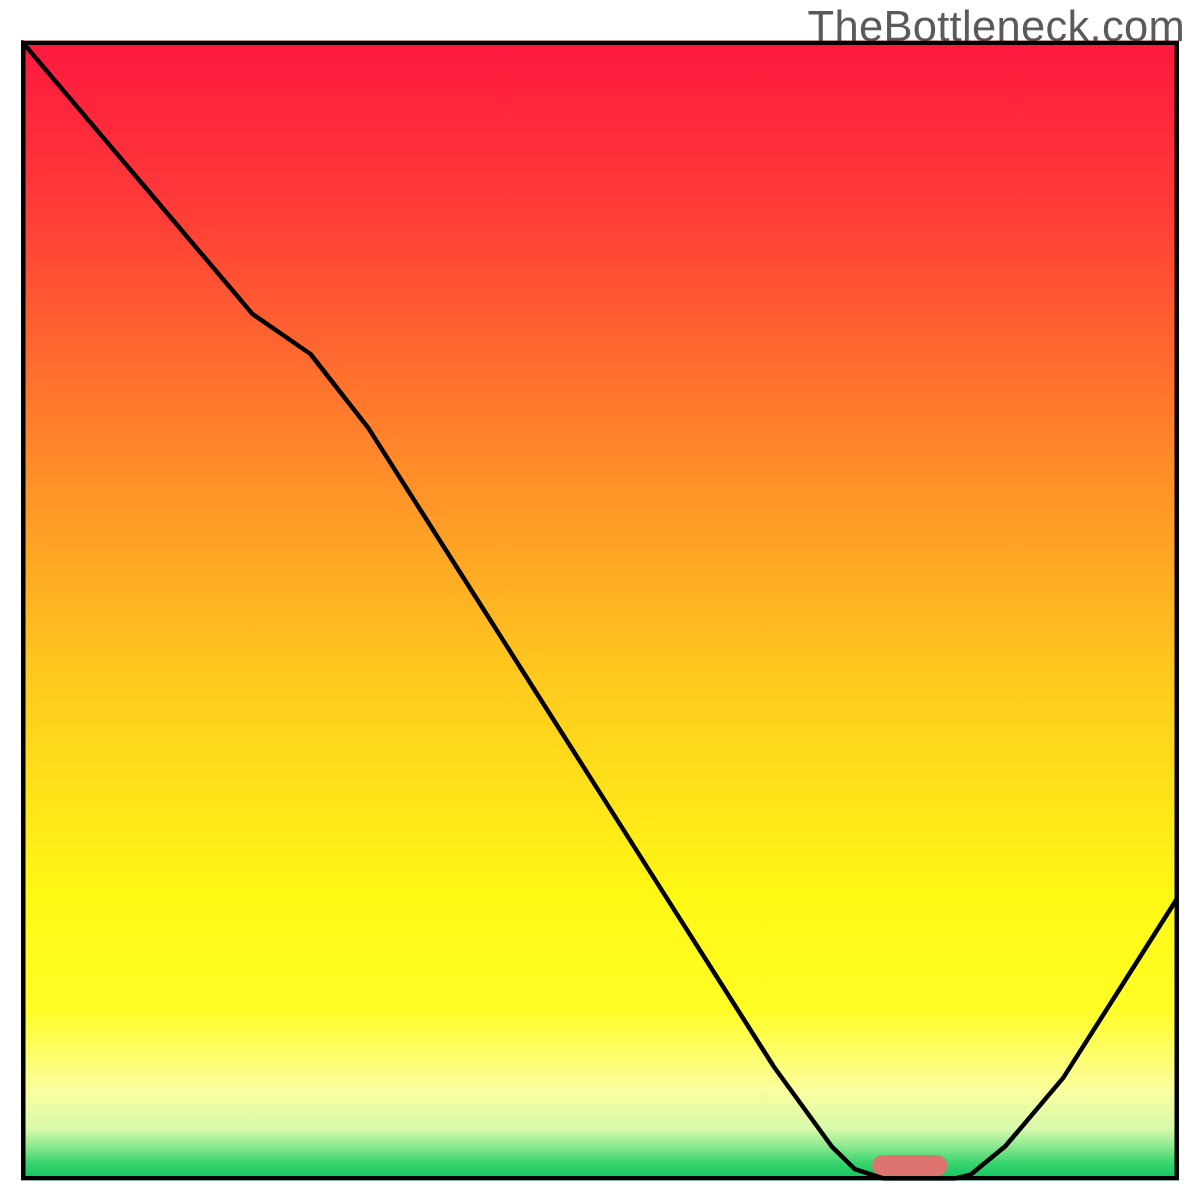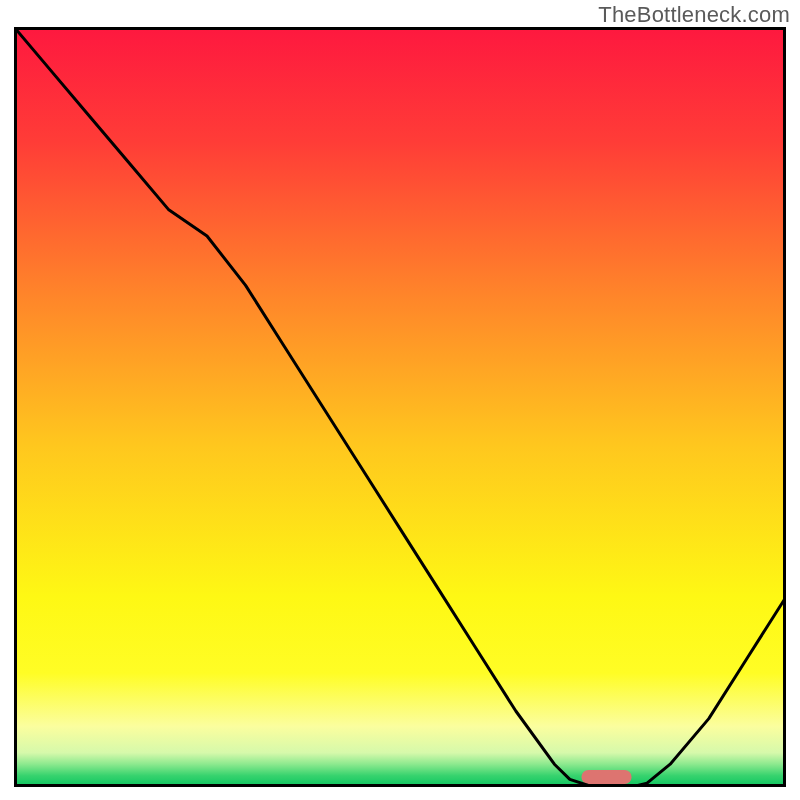--- a/index.html
+++ b/index.html
@@ -13,21 +13,21 @@
   .container {
     position: relative;
     width: 800px;
     height: 800px;
   }
   .watermark {
     position: absolute;
     top: 2px;
     right: 10px;
     color: #5a5a5a;
-    font-size: 22px;
+    font-size: 29px;
     font-weight: 500;
     letter-spacing: 0.2px;
   }
   .plot {
     position: absolute;
     top: 27px;
     left: 14px;
     width: 772px;
     height: 760px;
   }

